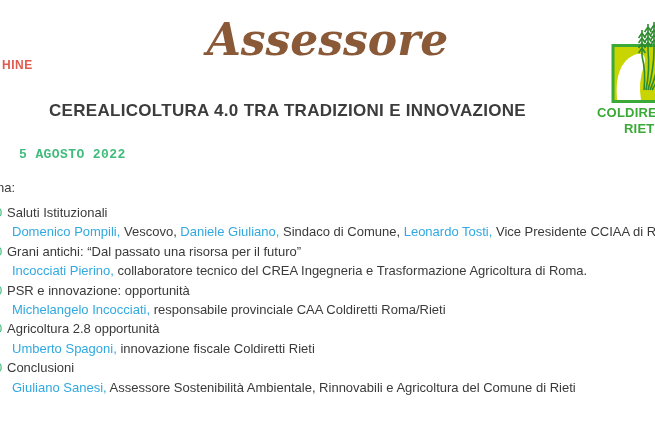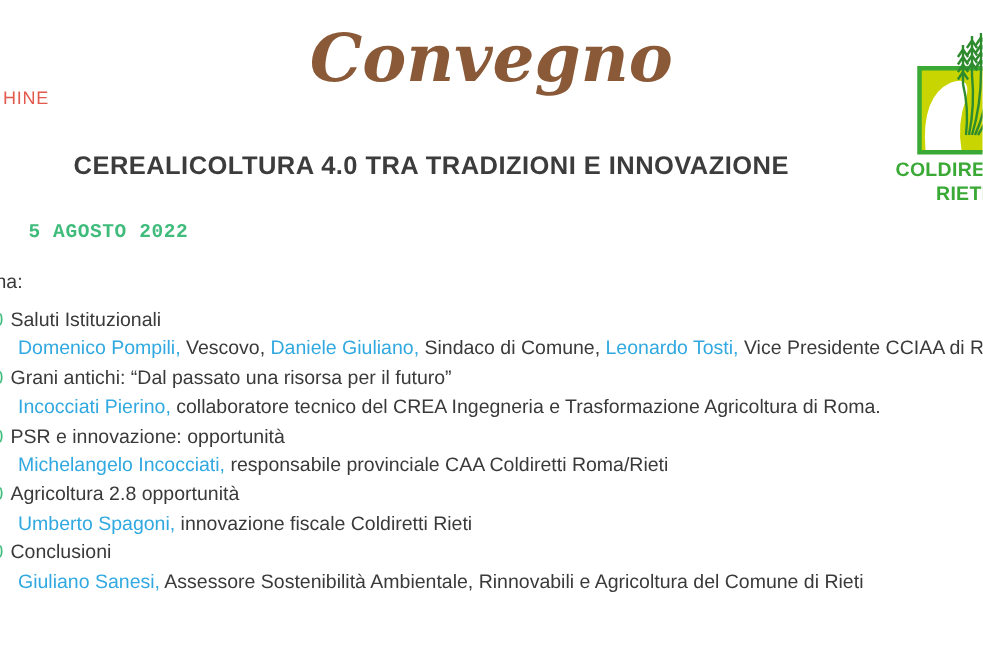--- a/index.html
+++ b/index.html
@@ -4,21 +4,21 @@
 <style>
   html,body{margin:0;padding:0;}
   body{
     width:655px;height:437px;position:relative;overflow:hidden;
     background:#ffffff;
     font-family:"Liberation Sans",sans-serif;
     color:var(--text-dark,#3a3a3a);
   }
   .frag-red{
     position:absolute;left:2px;top:58px;
-    font-weight:normal;font-size:12px;letter-spacing:.5px;
+    font-weight:bold;font-size:12px;letter-spacing:.5px;
     color:var(--accent-red,#e15a4d);white-space:nowrap;
   }
   .title{
     position:absolute;top:14px;left:0;width:655px;text-align:center;
     font-family:"DejaVu Serif",serif;font-style:italic;font-weight:600;
     font-size:44px;color:var(--title-brown,#8a5a38);
   }
   .subtitle{
     position:absolute;top:101px;left:0;width:575px;text-align:center;
     font-weight:bold;font-size:17px;letter-spacing:.3px;color:#3c3c3c;
@@ -52,21 +52,21 @@
     position:absolute;left:624px;top:121px;
     font-weight:bold;font-size:13px;letter-spacing:.2px;
     color:var(--logo-green,#3aa935);white-space:nowrap;
   }
 </style>
 </head>
 <body>
 
 <div class="frag-red">HINE</div>
 
-<div class="title">Convegno</div>
+<div class="title">Assessore</div>
 
 <div class="subtitle">CEREALICOLTURA 4.0 TRA TRADIZIONI E INNOVAZIONE</div>
 
 <div class="date">5 AGOSTO 2022</div>
 
 <div class="prog-label">na:</div>
 
 <div class="program">
     <div class="line heading"><span class="time-frag">0</span><span>Saluti Istituzionali</span></div>
     <div class="line speakers"><span class="name">Domenico Pompili,</span><span class="role"> Vescovo,  </span><span class="name">Daniele Giuliano,</span><span class="role"> Sindaco di Comune, </span><span class="name">Leonardo Tosti,</span><span class="role"> Vice Presidente CCIAA di Rieti Viterbo</span></div>

